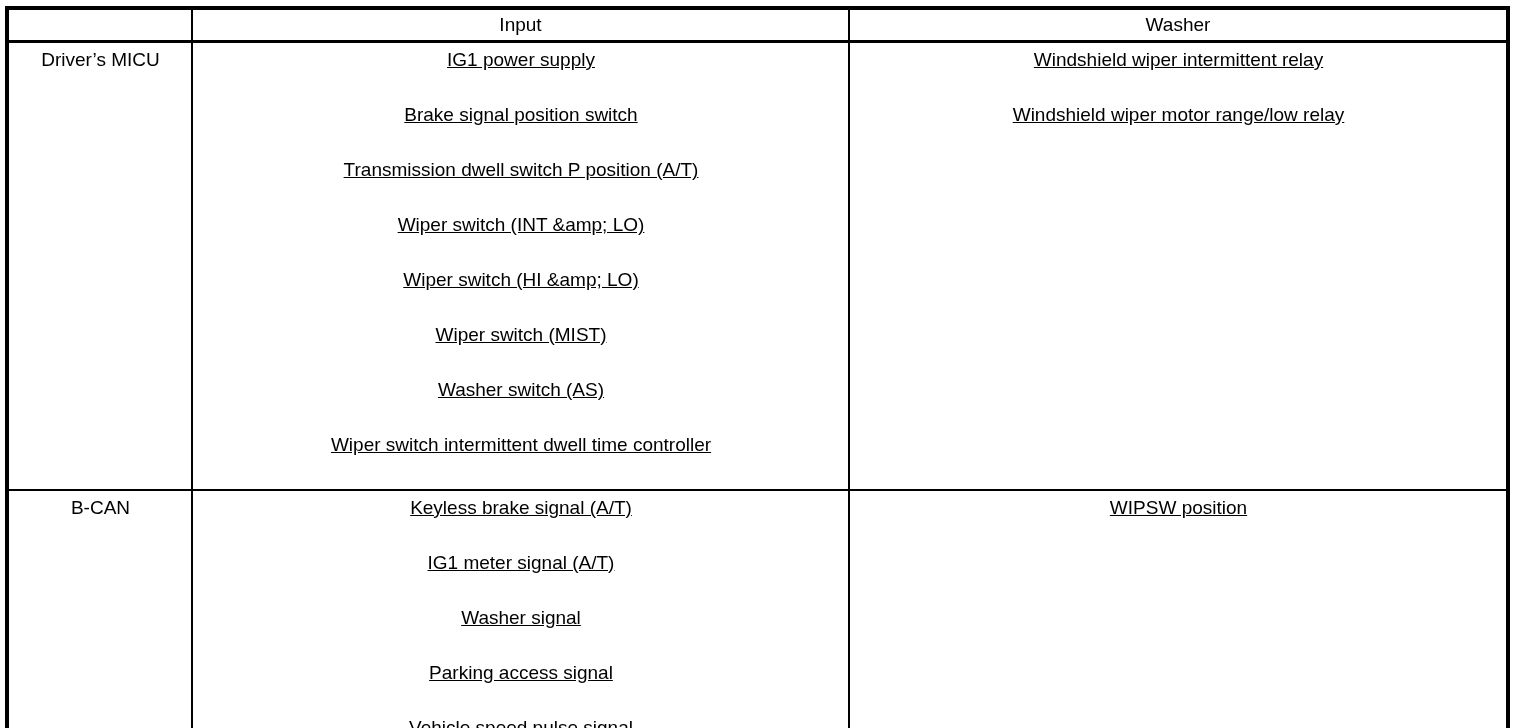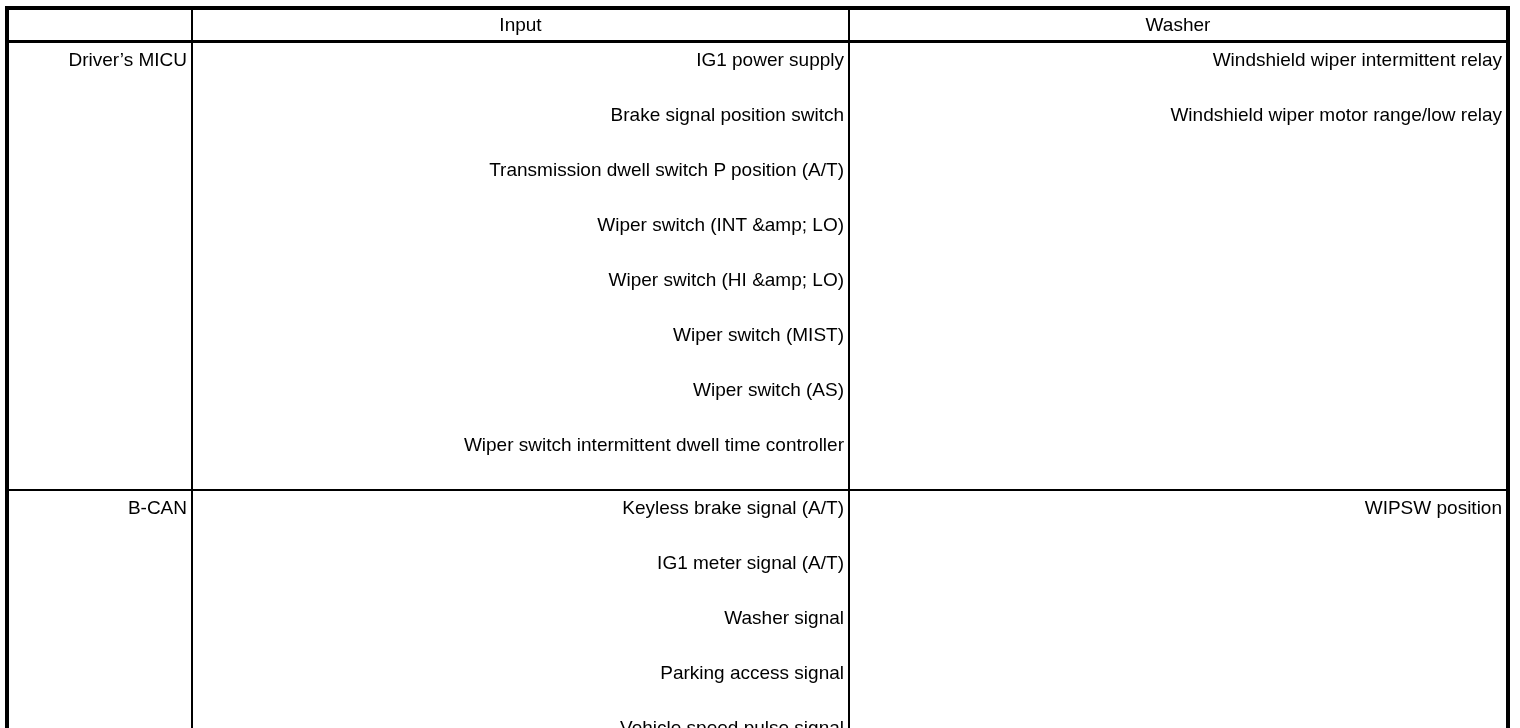--- a/index.html
+++ b/index.html
@@ -30,38 +30,39 @@
   .col-source { width: 185px; }
   .col-input  { width: 657px; }
   .col-output { width: auto; }
   table.io-table th,
   table.io-table td {
     border: 2px solid #000000;
     font-size: 19px;
     font-weight: normal;
     color: #000000;
     vertical-align: top;
-    text-align: right;
+    text-align: center;
     padding: 6px 4px 0 5px;
     overflow: hidden;
   }
   table.io-table thead th {
     height: 26px;
     text-align: center;
     vertical-align: middle;
     padding: 2px 4px;
     border-bottom: 3px solid #000000;
     line-height: 22px;
   }
   tbody tr.row-micu  { height: 417px; }
   tbody tr.row-bcan  { height: 256px; }
   .cell-line {
     margin: 0 0 34px 0;
     line-height: 21px;
     white-space: nowrap;
+    text-decoration: underline;
   }
   .source-label {
     line-height: 21px;
     white-space: nowrap;
   }
 </style>
 </head>
 <body>
 
 <div class="page">
@@ -83,21 +84,21 @@
         <td>
           <div class="source-label">Driver’s MICU</div>
         </td>
         <td>
             <p class="cell-line">IG1 power supply</p>
             <p class="cell-line">Brake signal position switch</p>
             <p class="cell-line">Transmission dwell switch P position (A/T)</p>
             <p class="cell-line">Wiper switch (INT &amp;amp; LO)</p>
             <p class="cell-line">Wiper switch (HI &amp;amp; LO)</p>
             <p class="cell-line">Wiper switch (MIST)</p>
-            <p class="cell-line">Wiper switch (AS)</p>
+            <p class="cell-line">Washer switch (AS)</p>
             <p class="cell-line">Wiper switch intermittent dwell time controller</p>
           </td>
         <td>
             <p class="cell-line">Windshield wiper intermittent relay</p>
             <p class="cell-line">Windshield wiper motor range/low relay</p>
           </td>
       </tr>
       <tr class="row-bcan">
         <td>
           <div class="source-label">B-CAN</div>

